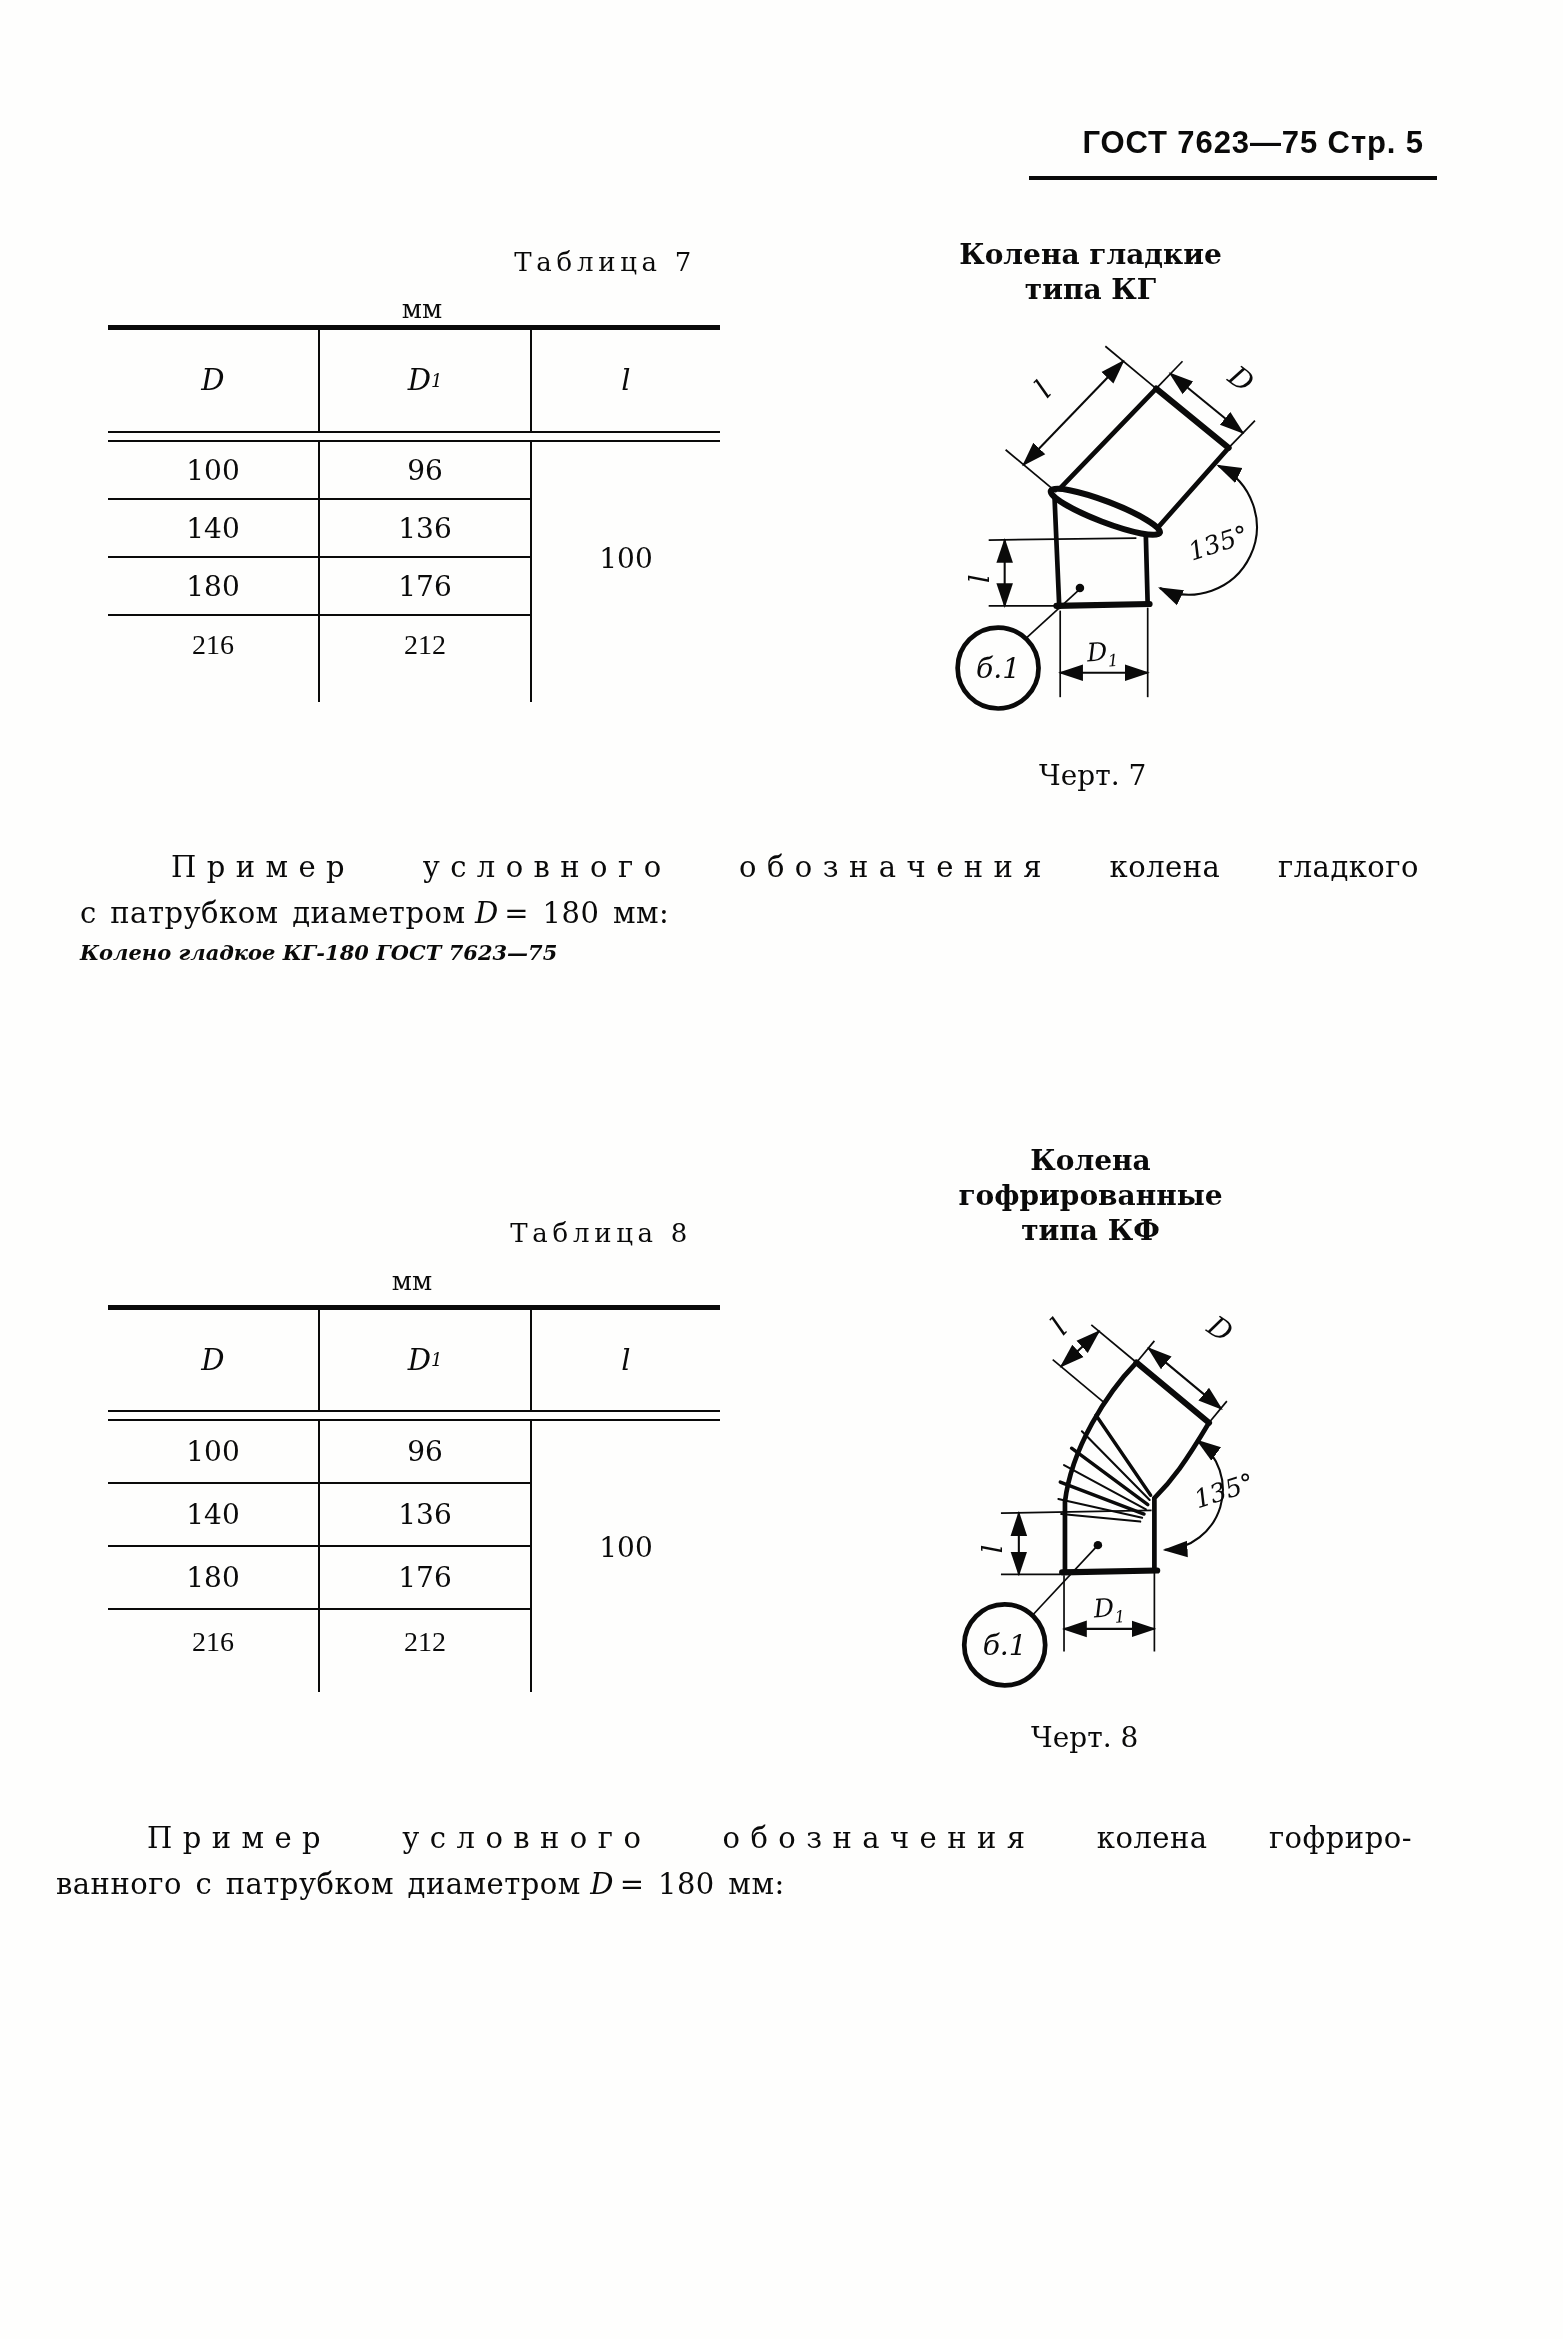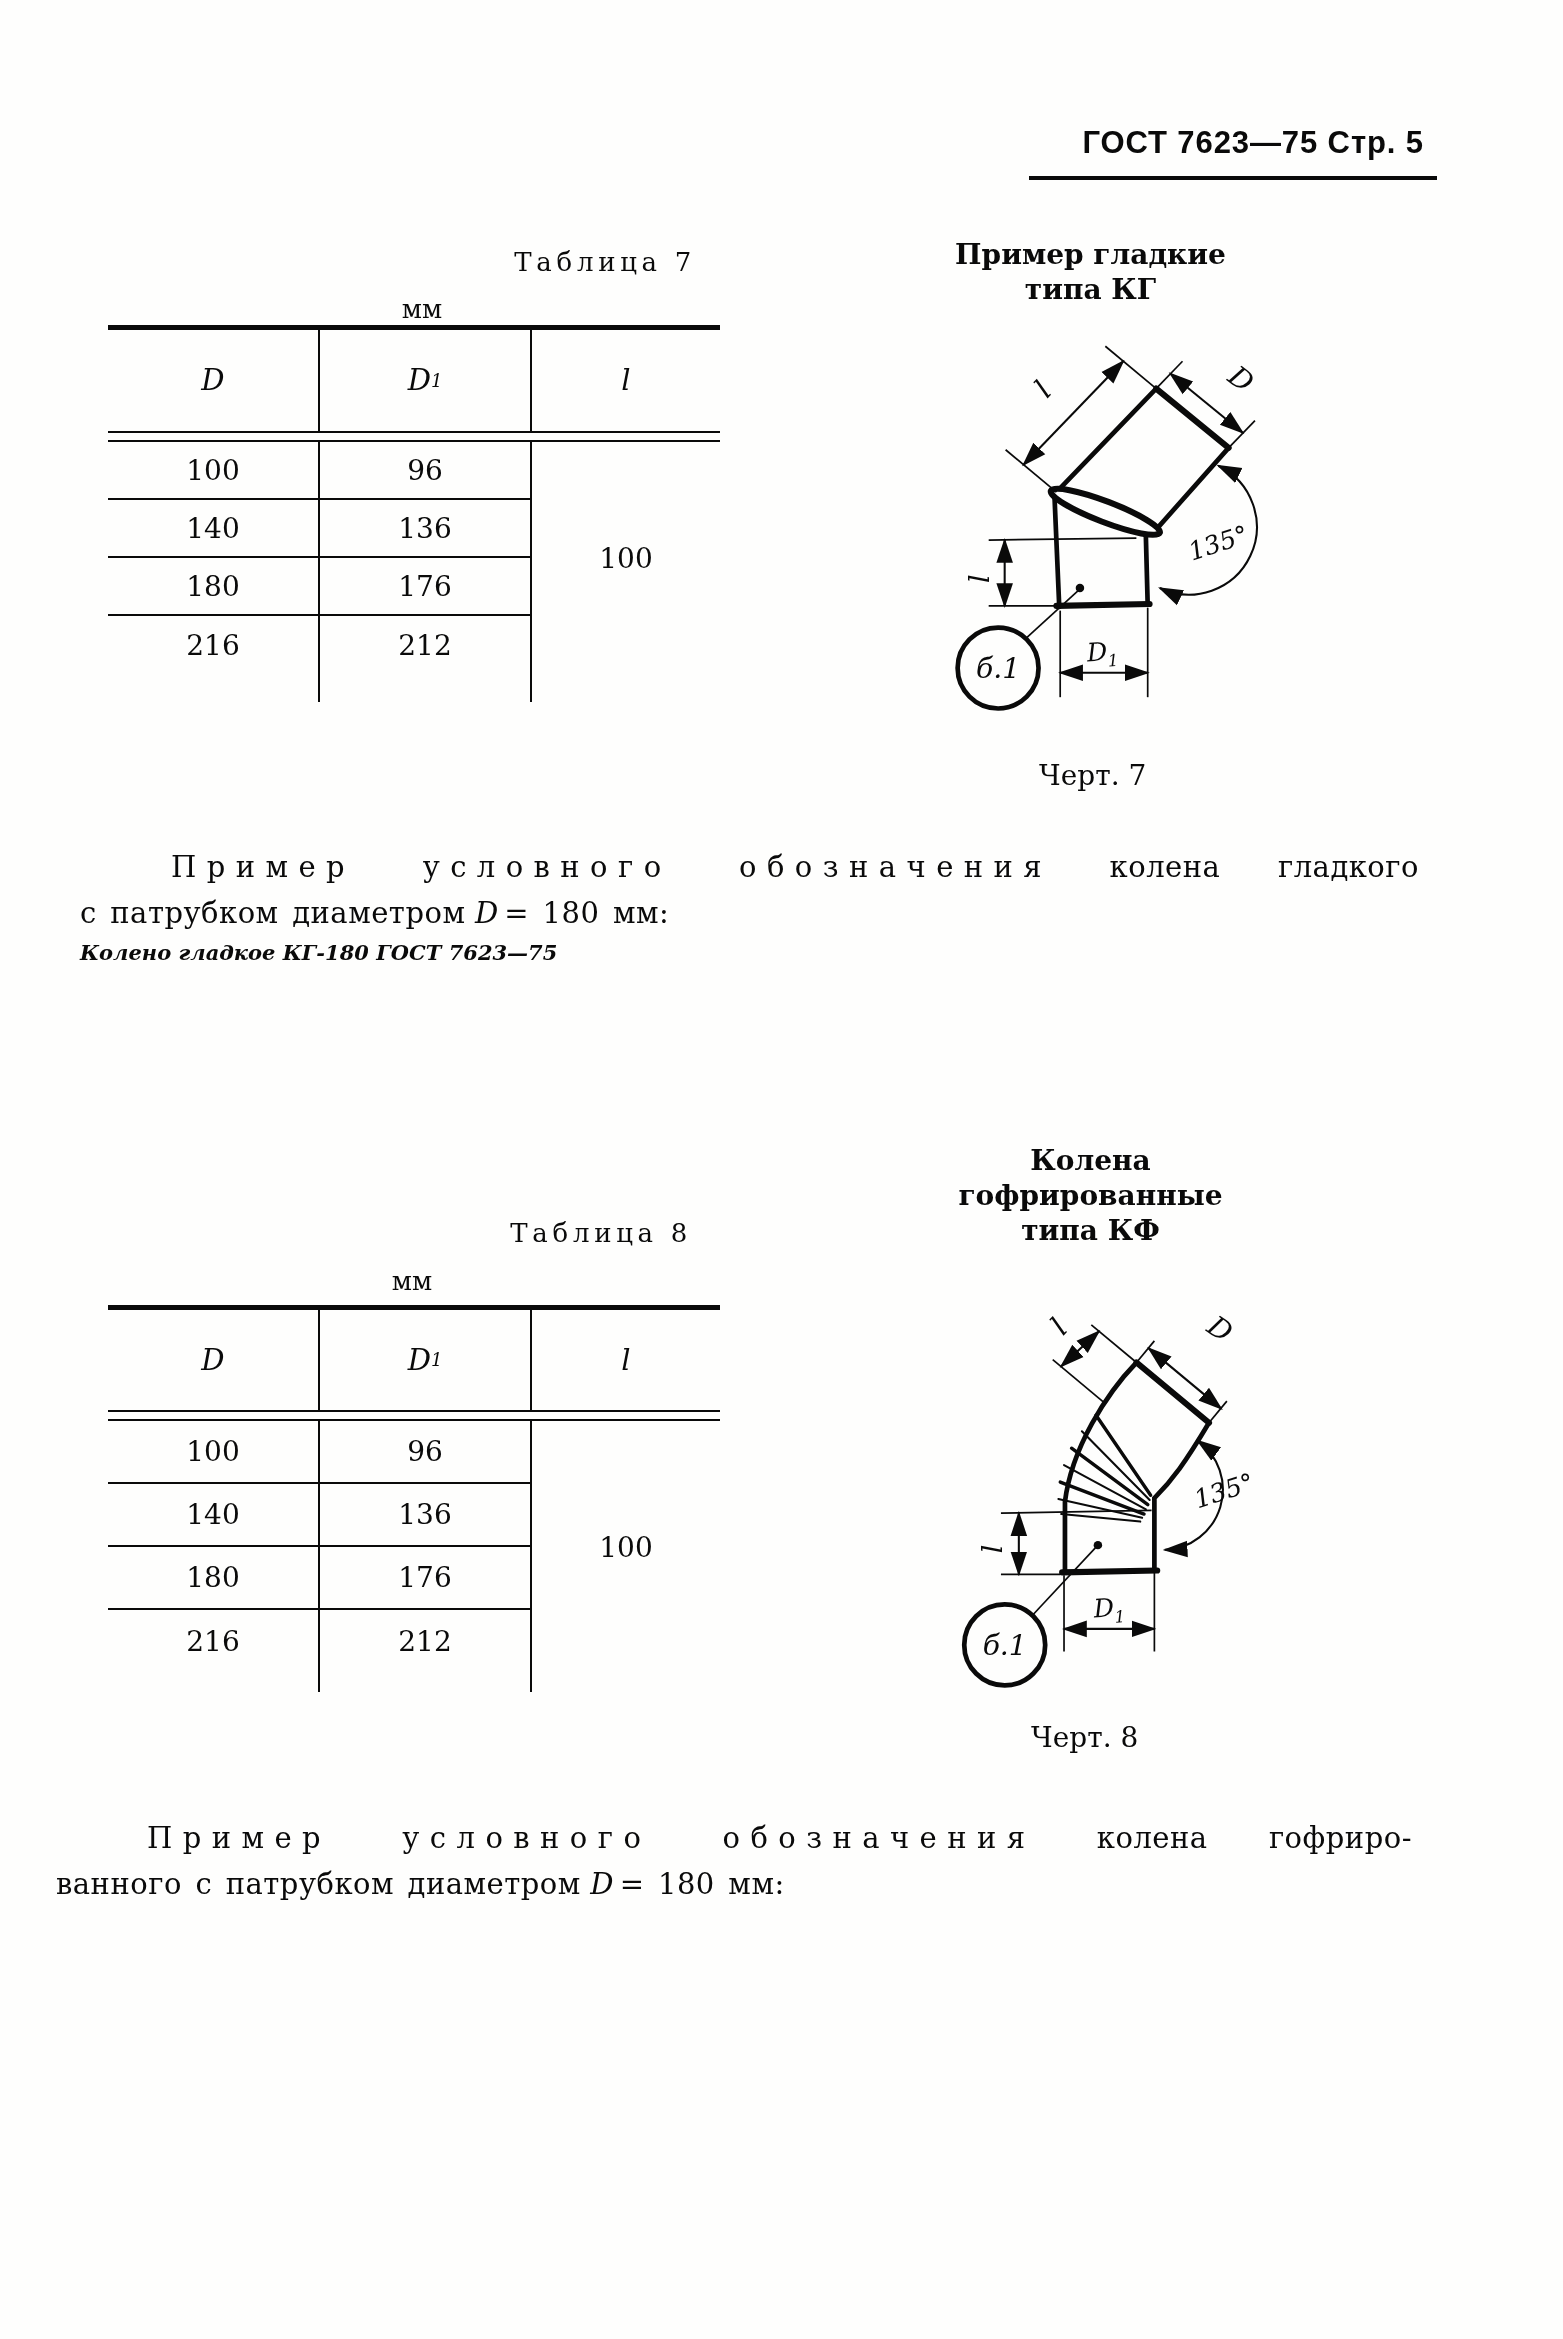--- a/index.html
+++ b/index.html
@@ -32,21 +32,21 @@
   .hc{display:flex; align-items:center; justify-content:center;
       font-style:italic; font-size:29px;}
   .hc.b1,.hc.b2{border-right:2.4px solid #0a0a0a;}
   .hc sub{font-size:0.62em; vertical-align:sub; font-style:italic;}
   .tbody{display:grid; grid-template-columns:212px 212px 188px;}
   .t7b{grid-template-rows:58px 58px 58px 58px 28px;}
   .t8b{grid-template-rows:63px 63px 63px 63px 19px;}
   .dc{display:flex; align-items:center; justify-content:center; font-size:28px;}
   .g1{grid-column:1;} .g2{grid-column:2;}
   .g1,.g2{border-right:2.4px solid #0a0a0a;}
-  .r1{grid-row:1;} .r2{grid-row:2;} .r3{grid-row:3;text-align:right;} .r4{grid-row:4;}
+  .r1{grid-row:1;} .r2{grid-row:2;} .r3{grid-row:3;text-align:right;} .r4{grid-row:4;font-family:Liberation Serif, serif;}
   .r1.dc,.r2.dc,.r3.dc{border-bottom:2.8px solid #0a0a0a;}
   .lcell{grid-column:3; grid-row:1/5; display:flex; align-items:center;
          justify-content:center; font-size:28px;}
   .stub{grid-row:5;}
 
   
   .fig-title{width:377px; text-align:center; font-weight:700; font-size:28px; line-height:35px;}
   .fig-caption{font-size:28px; white-space:nowrap;}
 
   
@@ -99,21 +99,21 @@
       <div class="dc g2 r3">176</div>
       <div class="dc g1 r4">216</div>
       <div class="dc g2 r4">212</div>
       <div class="lcell">100</div>
       <div class="stub g1"></div>
       <div class="stub g2"></div>
     </div>
   </div>
 
   <div class="abs fig-title" style="left:902px; top:237px;">
-    <div>Пример гладкие</div>
+    <div>Колена гладкие</div>
     <div>типа КГ</div>
   </div>
 
   <svg class="abs" style="left:904px; top:332px;" width="414" height="386" viewBox="0 0 440 410">
     <defs>
       <marker id="ah1" viewBox="0 0 12 10" refX="11" refY="5" markerWidth="12" markerHeight="10" orient="auto-start-reverse">
           <path d="M0,1 L12,5 L0,9 Z" fill="#0a0a0a"></path>
         </marker>
     </defs>
 

